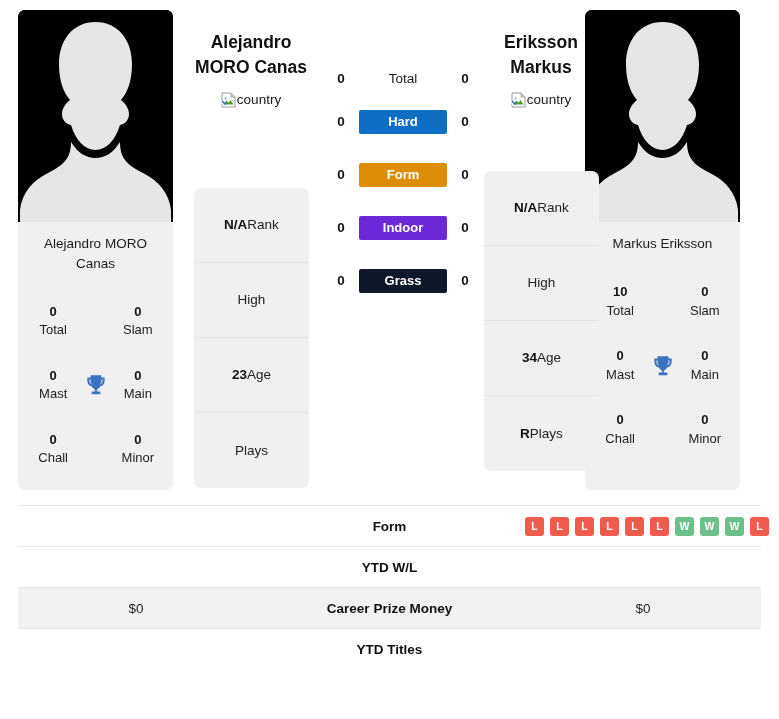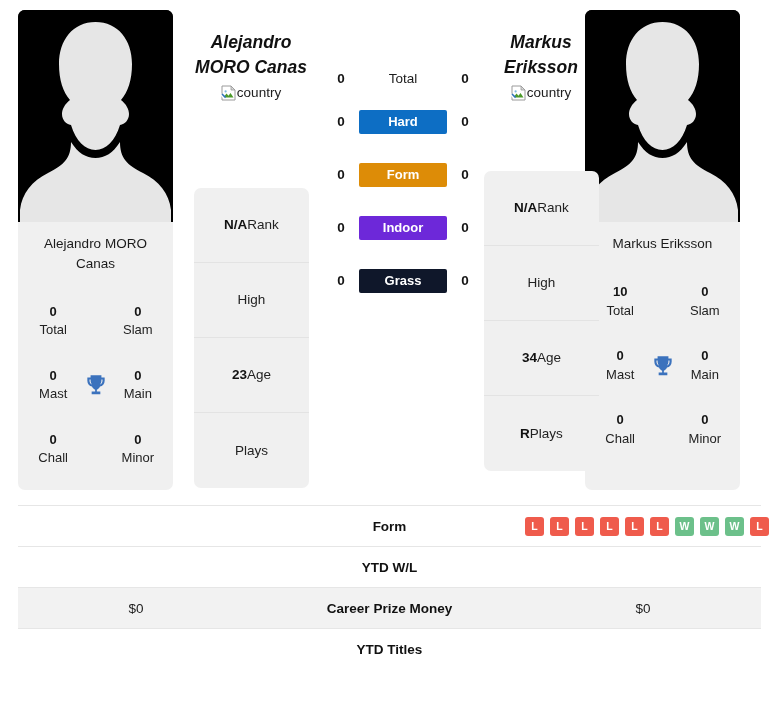--- a/index.html
+++ b/index.html
@@ -81,24 +81,23 @@
     width: 150px;
     text-align: center;
   }
   .name-head.left  { left: 176px; }
   .name-head.right { left: 466px; }
   .name-head .nm {
     font-size: 17.5px;
     font-weight: bold;
     line-height: 1.42;
     color: #111111;
-    font-style: italic;
   }
   .country {
-    margin-top: 5px;
+    margin-top: 12px;
     display: inline-flex;
     align-items: center;
     gap: 1px;
     font-size: 13.5px;
     color: #202020;
   }
   .broken-img { width: 15px; height: 16px; display: block; }
 
   
   .info-panel {
@@ -326,22 +325,22 @@
           <path d="M2.5 12.5l3-4 2 2.2 2-2.6 3 4.4z" fill="#4c9a2a"></path>
           <circle cx="4.6" cy="6.4" r="1.1" fill="#7fb5dd"></circle>
           <path d="M0.5 8.5l4.2 4.2-1.6 1.6L-1 9.9z" fill="#ffffff"></path>
           <path d="M1 9l3.6 3.6" stroke="#2f72b8" stroke-width="1.6" fill="none"></path>
         </svg>
         <span>country</span>
       </div>
     </div>
 
     <div class="name-head right">
+      <div class="nm">Eriksson</div>
       <div class="nm">Markus</div>
-      <div class="nm">Eriksson</div>
       <div class="country">
         <svg class="broken-img" viewBox="0 0 15 16" aria-hidden="true">
           <path d="M1 1h9l4 4v10H1z" fill="#ffffff" stroke="#9a9a9a" stroke-width="1"></path>
           <path d="M10 1l4 4h-4z" fill="#d8d8d8" stroke="#9a9a9a" stroke-width="0.8"></path>
           <path d="M2.5 12.5l3-4 2 2.2 2-2.6 3 4.4z" fill="#4c9a2a"></path>
           <circle cx="4.6" cy="6.4" r="1.1" fill="#7fb5dd"></circle>
           <path d="M0.5 8.5l4.2 4.2-1.6 1.6L-1 9.9z" fill="#ffffff"></path>
           <path d="M1 9l3.6 3.6" stroke="#2f72b8" stroke-width="1.6" fill="none"></path>
         </svg>
         <span>country</span>

